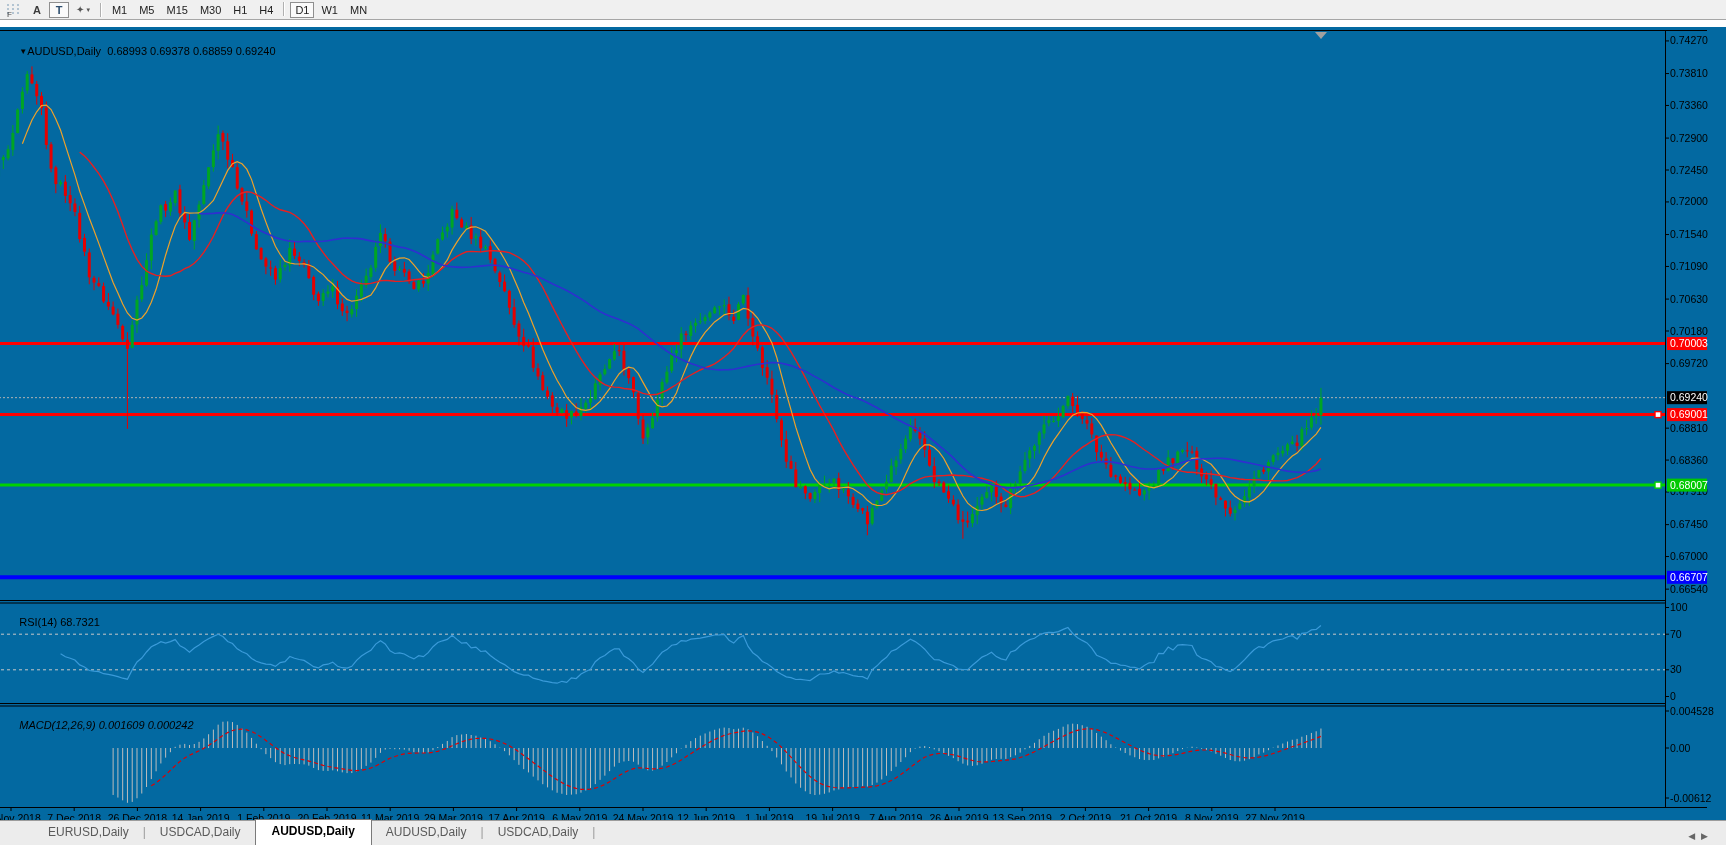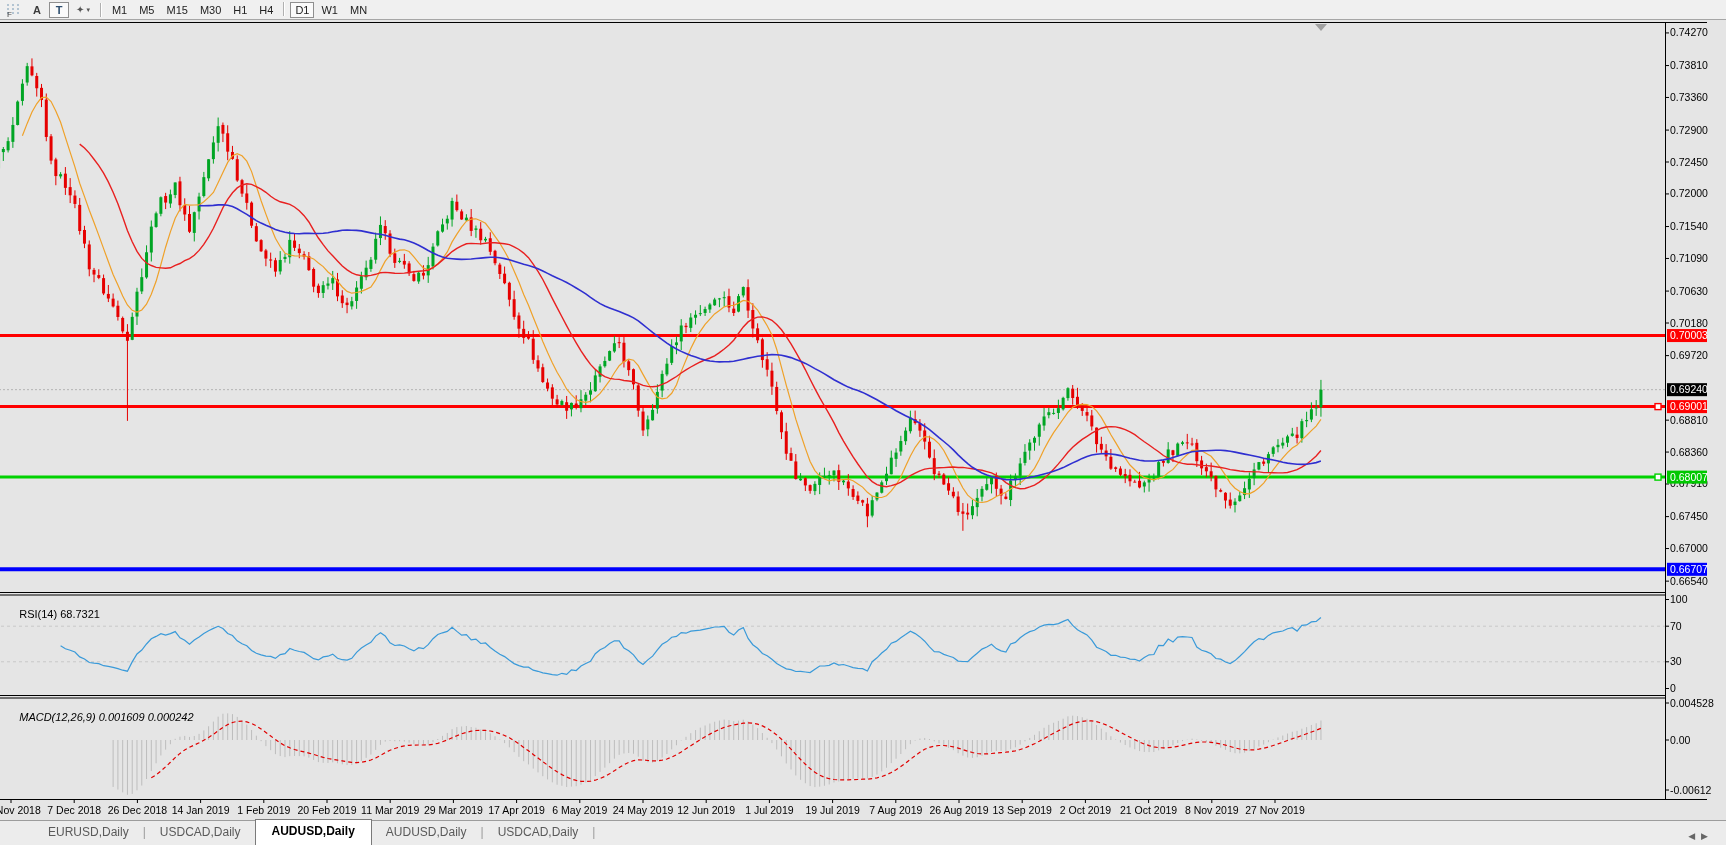--- a/index.html
+++ b/index.html
@@ -6,21 +6,21 @@
     font-family:"Liberation Sans",sans-serif;-webkit-font-smoothing:none;}
   
   #toolbar{position:absolute;left:0;top:0;width:1726px;height:19px;background:#f0f0f0;
     border-bottom:1px solid #a6a6a6;display:flex;align-items:center;z-index:5;}
   .toolbtn{height:16px;min-width:20px;margin:0 1px;display:flex;align-items:center;justify-content:center;
     font-size:11px;color:#222;padding:0 4px;border:1px solid transparent;box-sizing:border-box;cursor:default;}
   .toolbtn.pressed{background:#fafafa;border:1px solid #8f8f8f;}
   .tsep{width:1px;height:14px;background:#b0b0b0;margin:0 4px;border-right:1px solid #fff;}
   .tool-ico{font-size:10px;color:#555;}
   
-  #chartwin{position:absolute;left:0;top:19px;width:1726px;height:801px;background:#e5e5e5;}
+  #chartwin{position:absolute;left:0;top:27px;width:1726px;height:801px;background:#0369a1;}
   #chart-svg{position:absolute;left:0;top:0;}
   .ovl{position:absolute;z-index:3;font-size:11px;color:#000;white-space:pre;pointer-events:none;}
   #title-row span{margin-right:0px;}
   .tri{display:inline-block;font-size:8px;vertical-align:1px;margin-right:4px;}
   
   #tabbar{position:absolute;left:0;top:820px;width:1726px;height:25px;background:#ececec;
     border-top:1px solid #9c9c9c;display:flex;align-items:flex-end;z-index:5;}
   #tabs{display:flex;align-items:flex-start;margin-left:34px;height:25px;}
   .tab{font-size:12px;color:#5a5a5a;padding:4px 14px 5px 14px;cursor:default;}
   .tab.active{background:#fff;color:#000;font-weight:bold;border:1px solid #7a7a7a;border-bottom:none;
@@ -1042,20 +1042,23 @@
         <text x="1104.4" y="814" font-size="10.5" fill="#000" text-anchor="middle">2 Oct 2019</text>
         <line x1="1167.6000000000001" y1="799" x2="1167.6000000000001" y2="803" stroke="#000"></line>
         <text x="1167.6000000000001" y="814" font-size="10.5" fill="#000" text-anchor="middle">21 Oct 2019</text>
         <line x1="1230.8" y1="799" x2="1230.8" y2="803" stroke="#000"></line>
         <text x="1230.8" y="814" font-size="10.5" fill="#000" text-anchor="middle">8 Nov 2019</text>
         <line x1="1294" y1="799" x2="1294" y2="803" stroke="#000"></line>
         <text x="1294" y="814" font-size="10.5" fill="#000" text-anchor="middle">27 Nov 2019</text>
       </g>
     </svg>
 
+  <div class="ovl" id="title-row" style="left:7px;top:6px;">
+    <span class="tri">▼</span><span>AUDUSD,Daily</span>  <span>0.68993</span> <span>0.69378</span> <span>0.68859</span> <span>0.69240</span>
+  </div>
 
   <div class="ovl" style="left:7px;top:577px;text-align:right;">
     <span>RSI(14)</span> <span>68.7321</span>
   </div>
 
   <div class="ovl" style="left:7px;top:680px;font-style:italic;">
     <span>MACD(12,26,9)</span> <span>0.001609</span> <span>0.000242</span>
   </div>
 </div>
 

